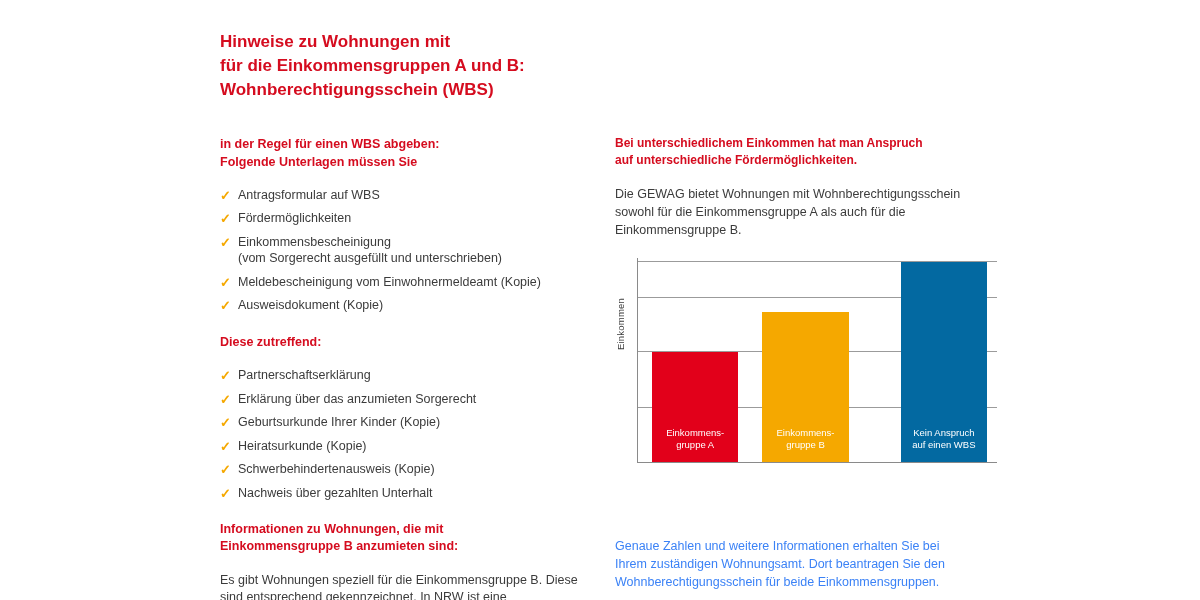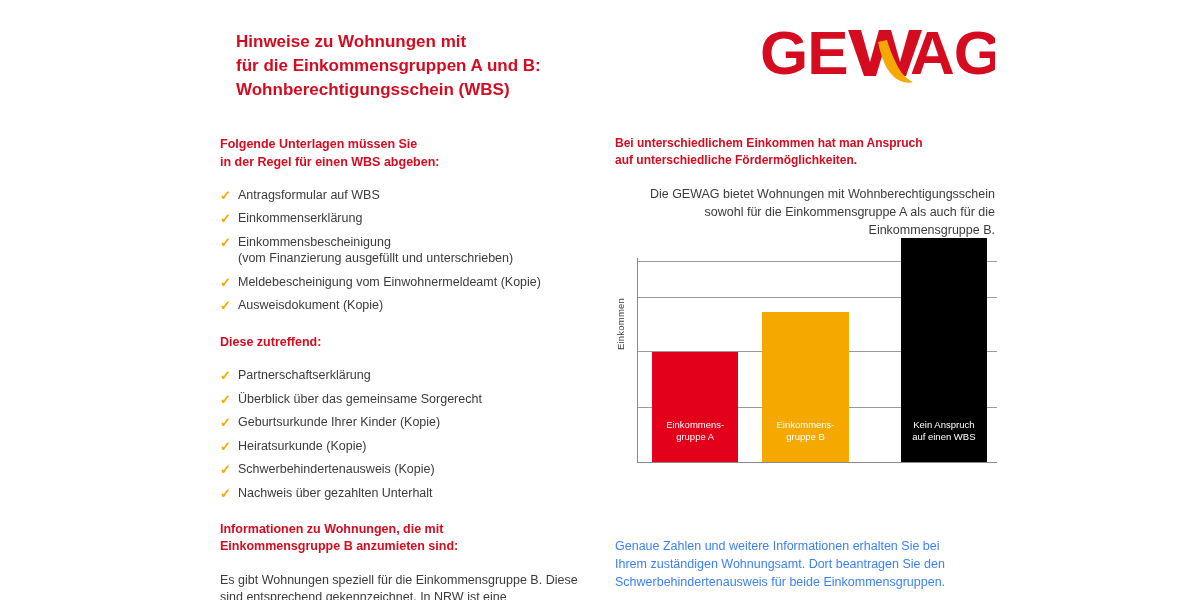--- a/index.html
+++ b/index.html
@@ -25,21 +25,21 @@
     position: absolute;
     left: 220px;
     top: 30px;
     width: 360px;
   }
   .headline {
     color: #d50c1f;
     font-size: 17px;
     font-weight: bold;
     line-height: 1.42;
-    margin: 0 0 34px 16px;
+    margin: 0 0 34px 0;
   }
   .headline span { display: block; }
 
   .subhead {
     color: #d50c1f;
     font-size: 12.5px;
     font-weight: bold;
     line-height: 1.38;
     margin: 0 0 16px 0;
   }
@@ -103,21 +103,20 @@
     line-height: 1.38;
     margin: 105px 0 18px 0;
   }
   .r-subhead span { display: block; }
 
   .r-para {
     font-size: 12.5px;
     line-height: 1.42;
     margin: 0;
     color: #3b3b3b;
-    text-align: right;
   }
 
   
   .chart-wrap {
     position: absolute;
     left: 615px;
     top: 258px;
     width: 382px;
     height: 212px;
   }
@@ -168,21 +167,21 @@
     display: flex;
     align-items: flex-end;
     justify-content: center;
   }
   .bar-label {
     width: 100%;
     text-align: center;
     font-size: 9.5px;
     line-height: 1.2;
     color: #ffffff;
-    padding-bottom: 20px;
+    padding-bottom: 12px;
   }
   .bar-label span { display: block; }
 
   .tipp {
     position: absolute;
     left: 632px;
     top: 478px;
     width: 360px;
     font-size: 12px;
     line-height: 1.35;
@@ -200,60 +199,47 @@
     line-height: 1.42;
     color: #3b82f6;
   }
   .closing span { display: block; }
 </style>
 </head>
 <body>
 
 <div class="page">
 
-  <div class="logo">
-    <svg width="235" height="70" viewBox="0 0 235 70" xmlns="http://www.w3.org/2000/svg">
-      <g font-family="Liberation Sans, sans-serif" font-weight="bold" font-size="62" fill="#d50c1f">
-        <text x="0" y="52" letter-spacing="-1">GE</text>
-        <text x="150" y="52" letter-spacing="-1">AG</text>
-      </g>
-
-      <g>
-        <path d="M88 8 L101 8 L110 40 L119 8 L131 8 L140 40 L149 8 L162 8 L146 54 L134 54 L125 24 L116 54 L104 54 Z" fill="#d50c1f"></path>
-        <path d="M118 20 C121 34 125 46 133 54 C139 60 147 62 153 60 C146 57 140 50 136 41 C132 33 129 25 127 18 Z" fill="#f5a800"></path>
-      </g>
-    </svg>
-  </div>
 
   <div class="col-left">
 
     <h1 class="headline">
       <span>Hinweise zu Wohnungen mit</span>
       <span>für die Einkommensgruppen A und B:</span>
       <span>Wohnberechtigungsschein (WBS)</span>
     </h1>
 
     <div class="subhead">
+      <span>in der Regel für einen WBS abgeben:</span>
       <span>Folgende Unterlagen müssen Sie</span>
-      <span>in der Regel für einen WBS abgeben:</span>
     </div>
 
     <ul class="checklist">
       <li>
         <span class="tick">✓</span>
         <span>Antragsformular auf WBS</span>
       </li>
       <li>
         <span class="tick">✓</span>
-        <span>Einkommenserklärung</span>
+        <span>Fördermöglichkeiten</span>
       </li>
       <li>
         <span class="tick">✓</span>
         <span>Einkommensbescheinigung</span>
-        <span class="sub">(vom Finanzierung ausgefüllt und unterschrieben)</span>
+        <span class="sub">(vom Sorgerecht ausgefüllt und unterschrieben)</span>
       </li>
       <li>
         <span class="tick">✓</span>
         <span>Meldebescheinigung vom Einwohnermeldeamt (Kopie)</span>
       </li>
       <li>
         <span class="tick">✓</span>
         <span>Ausweisdokument (Kopie)</span>
       </li>
     </ul>
@@ -262,21 +248,21 @@
       <span>Diese zutreffend:</span>
     </div>
 
     <ul class="checklist">
       <li>
         <span class="tick">✓</span>
         <span>Partnerschaftserklärung</span>
       </li>
       <li>
         <span class="tick">✓</span>
-        <span>Überblick über das gemeinsame Sorgerecht</span>
+        <span>Erklärung über das anzumieten Sorgerecht</span>
       </li>
       <li>
         <span class="tick">✓</span>
         <span>Geburtsurkunde Ihrer Kinder (Kopie)</span>
       </li>
       <li>
         <span class="tick">✓</span>
         <span>Heiratsurkunde (Kopie)</span>
       </li>
       <li>
@@ -319,30 +305,30 @@
             <span>Einkommens-</span>
             <span>gruppe A</span>
           </div>
         </div>
         <div class="bar" style="height:150px;background:#f5a800;">
           <div class="bar-label">
             <span>Einkommens-</span>
             <span>gruppe B</span>
           </div>
         </div>
-        <div class="bar" style="height:224px;background:#000000;margin-left:28px;">
+        <div class="bar" style="height:200px;background:#0369a1;margin-left:28px;">
           <div class="bar-label">
             <span>Kein Anspruch</span>
             <span>auf einen WBS</span>
           </div>
         </div>
       </div>
     </div>
   </div>
 
 
   <div class="closing">
     <span>Genaue Zahlen und weitere Informationen erhalten Sie bei</span>
     <span>Ihrem zuständigen Wohnungsamt. Dort beantragen Sie den</span>
-    <span>Schwerbehindertenausweis für beide Einkommensgruppen.</span>
+    <span>Wohnberechtigungsschein für beide Einkommensgruppen.</span>
   </div>
 
 </div>
 
 </body></html>

